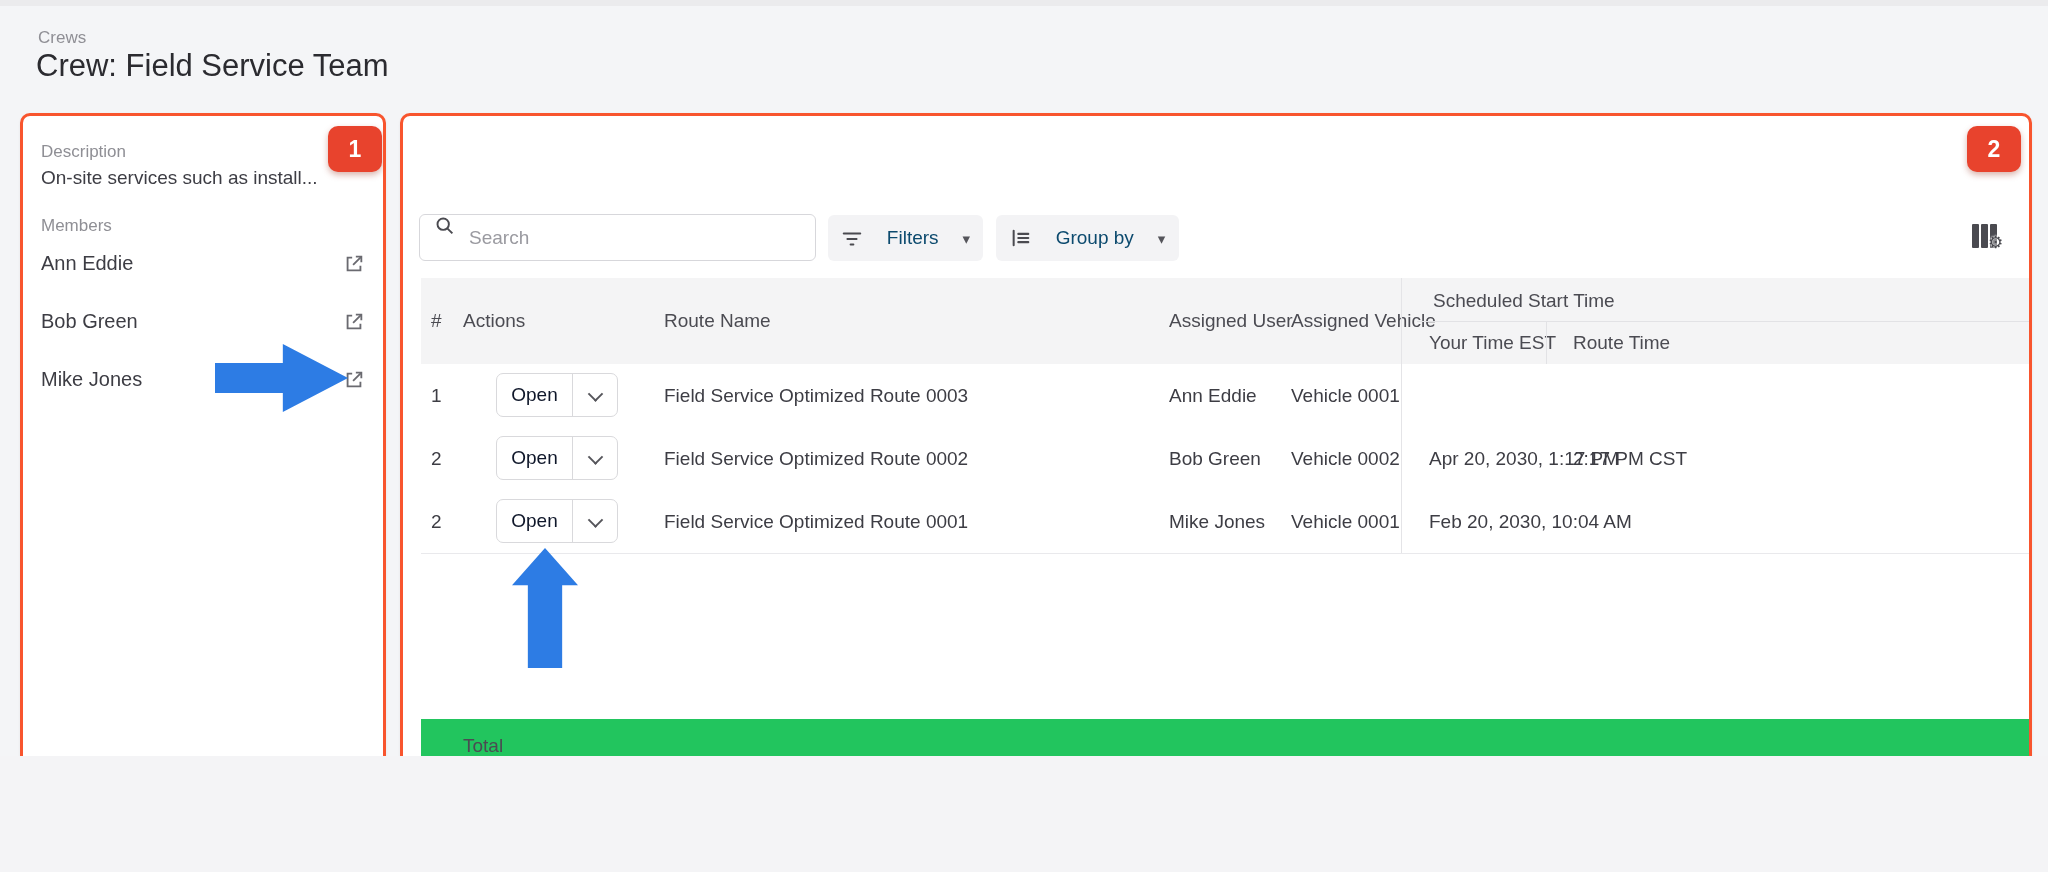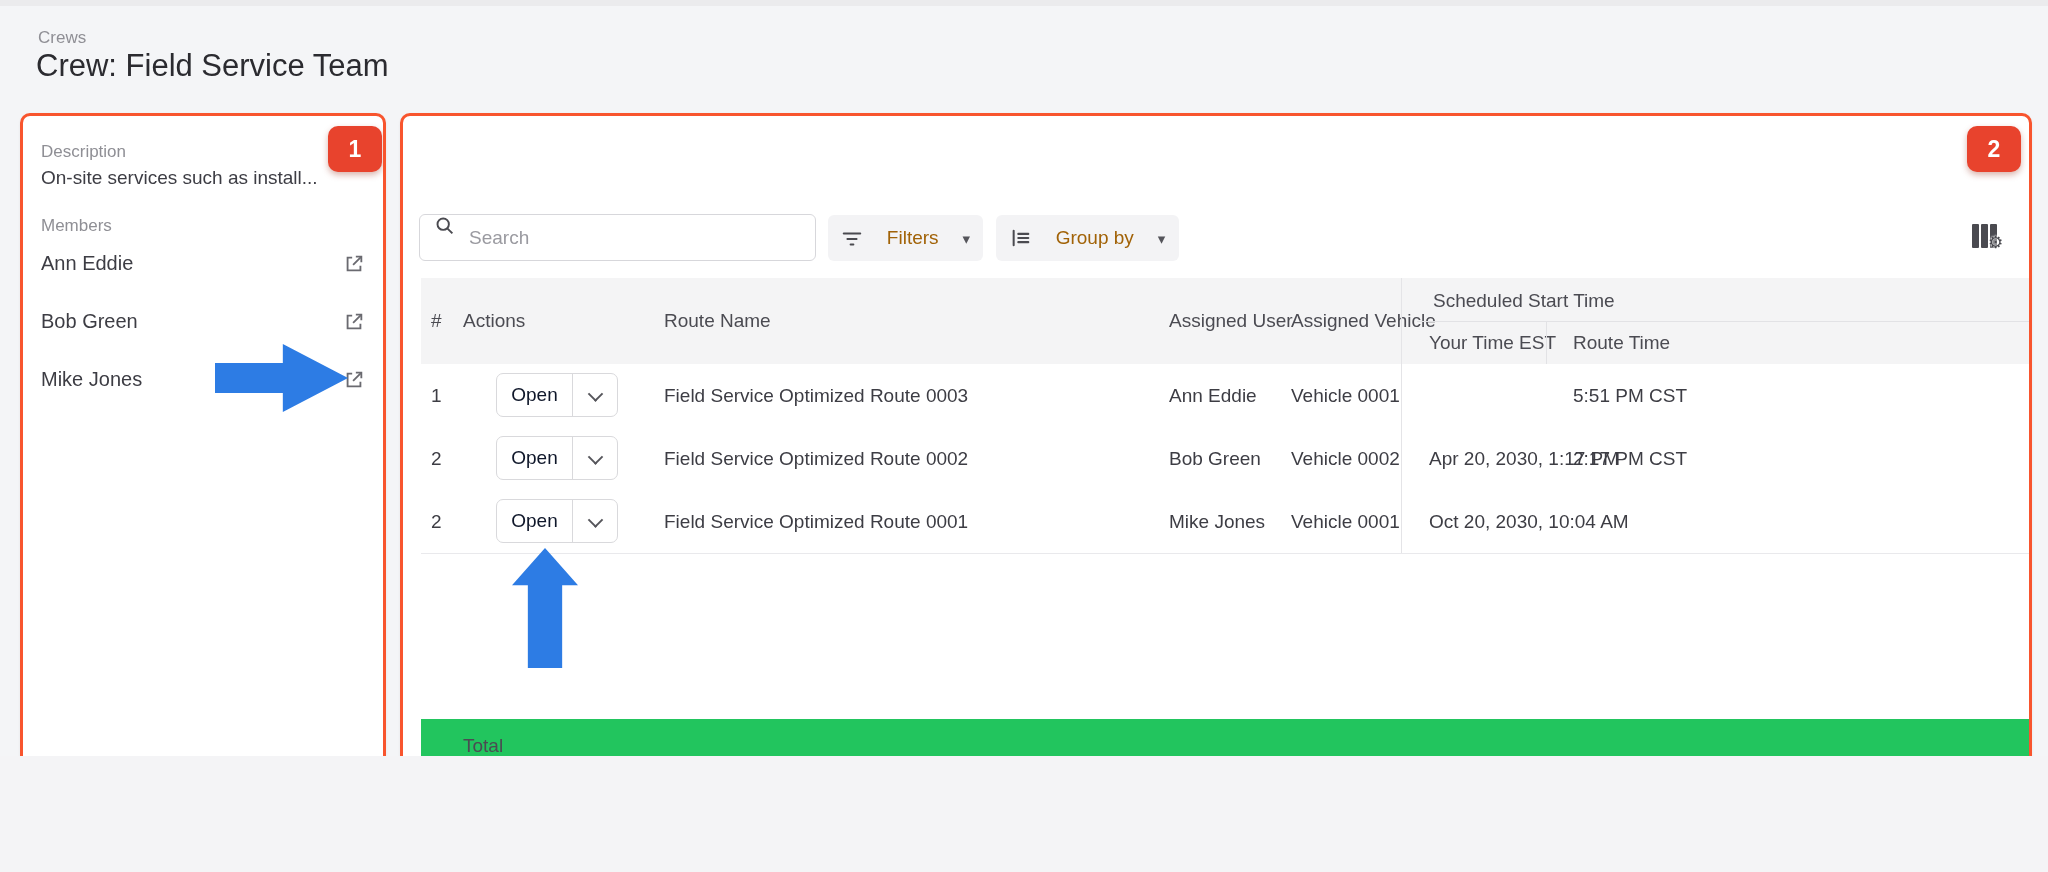--- a/index.html
+++ b/index.html
@@ -36,21 +36,21 @@
   .tab-underline{position:absolute;left:0;top:74px;width:66px;height:4px;background:#2d3eb8;border-radius:2px;}
 
   
   .search-box{position:absolute;left:16px;top:98px;width:397px;height:47px;border:1px solid #d7d7db;
               border-radius:6px;box-sizing:border-box;display:flex;background:#fff;}
   .search-box svg{margin-left:14px;flex:0 0 auto;}
   .search-box input{border:none;outline:none;flex:1;margin-left:12px;font-size:19px;color:#3d3d44;
                     font-family:"Liberation Sans",sans-serif;background:transparent;}
   .search-box input::placeholder{color:#9a9aa0;}
   .tbtn{position:absolute;top:99px;height:46px;background:#f3f3f5;border:none;border-radius:6px;
-        display:flex;align-items:center;justify-content:center;gap:24px;font-size:19px;color:#a16207;
+        display:flex;align-items:center;justify-content:center;gap:24px;font-size:19px;color:#0c4a6e;
         font-family:"Liberation Sans",sans-serif;cursor:pointer;padding:0;}
   .btn-filters{left:425px;width:155px;}
   .btn-groupby{left:593px;width:183px;}
   .caret::after{content:"▾";font-size:15px;color:#55555b;}
   .columns-btn{position:absolute;left:1569px;top:108px;width:34px;height:30px;cursor:pointer;}
   .columns-btn .bar{position:absolute;top:0;width:7px;height:24px;background:#4a4a50;border-radius:1px;}
   .columns-btn .b1{left:0;} .columns-btn .b2{left:9px;} .columns-btn .b3{left:18px;}
   .columns-btn .gear::after{content:"⚙";position:absolute;left:16px;top:8px;font-size:17px;color:#4a4a50;
         text-shadow:0 0 2px #fff, 0 0 2px #fff;}
 
@@ -197,21 +197,20 @@
       <span class="td td-num">1</span>
       <span class="open-btn">
         <span class="open-label">Open</span>
         <span class="open-caret">
             <span class="chev"></span>
           </span>
       </span>
       <span class="td td-route">Field Service Optimized Route 0003</span>
       <span class="td td-user">Ann Eddie</span>
       <span class="td td-vehicle">Vehicle 0001</span>
-      <span class="td td-routetime">5:51 PM CST</span>
     </div>
 
     <div class="trow r2">
       <span class="td td-num">2</span>
       <span class="open-btn">
         <span class="open-label">Open</span>
         <span class="open-caret">
             <span class="chev"></span>
           </span>
       </span>
@@ -226,21 +225,21 @@
       <span class="td td-num">2</span>
       <span class="open-btn">
         <span class="open-label">Open</span>
         <span class="open-caret">
             <span class="chev"></span>
           </span>
       </span>
       <span class="td td-route">Field Service Optimized Route 0001</span>
       <span class="td td-user">Mike Jones</span>
       <span class="td td-vehicle">Vehicle 0001</span>
-      <span class="td td-yourtime">Oct 20, 2030, 10:04 AM</span>
+      <span class="td td-yourtime">Feb 20, 2030, 10:04 AM</span>
     </div>
 
     <div class="total-row">
       <span class="total-label">Total</span>
     </div>
     <div class="hscroll"></div>
     <div class="footer-divider"></div>
     <div class="footer">
       <b>3</b><span>records found</span>
     </div>

